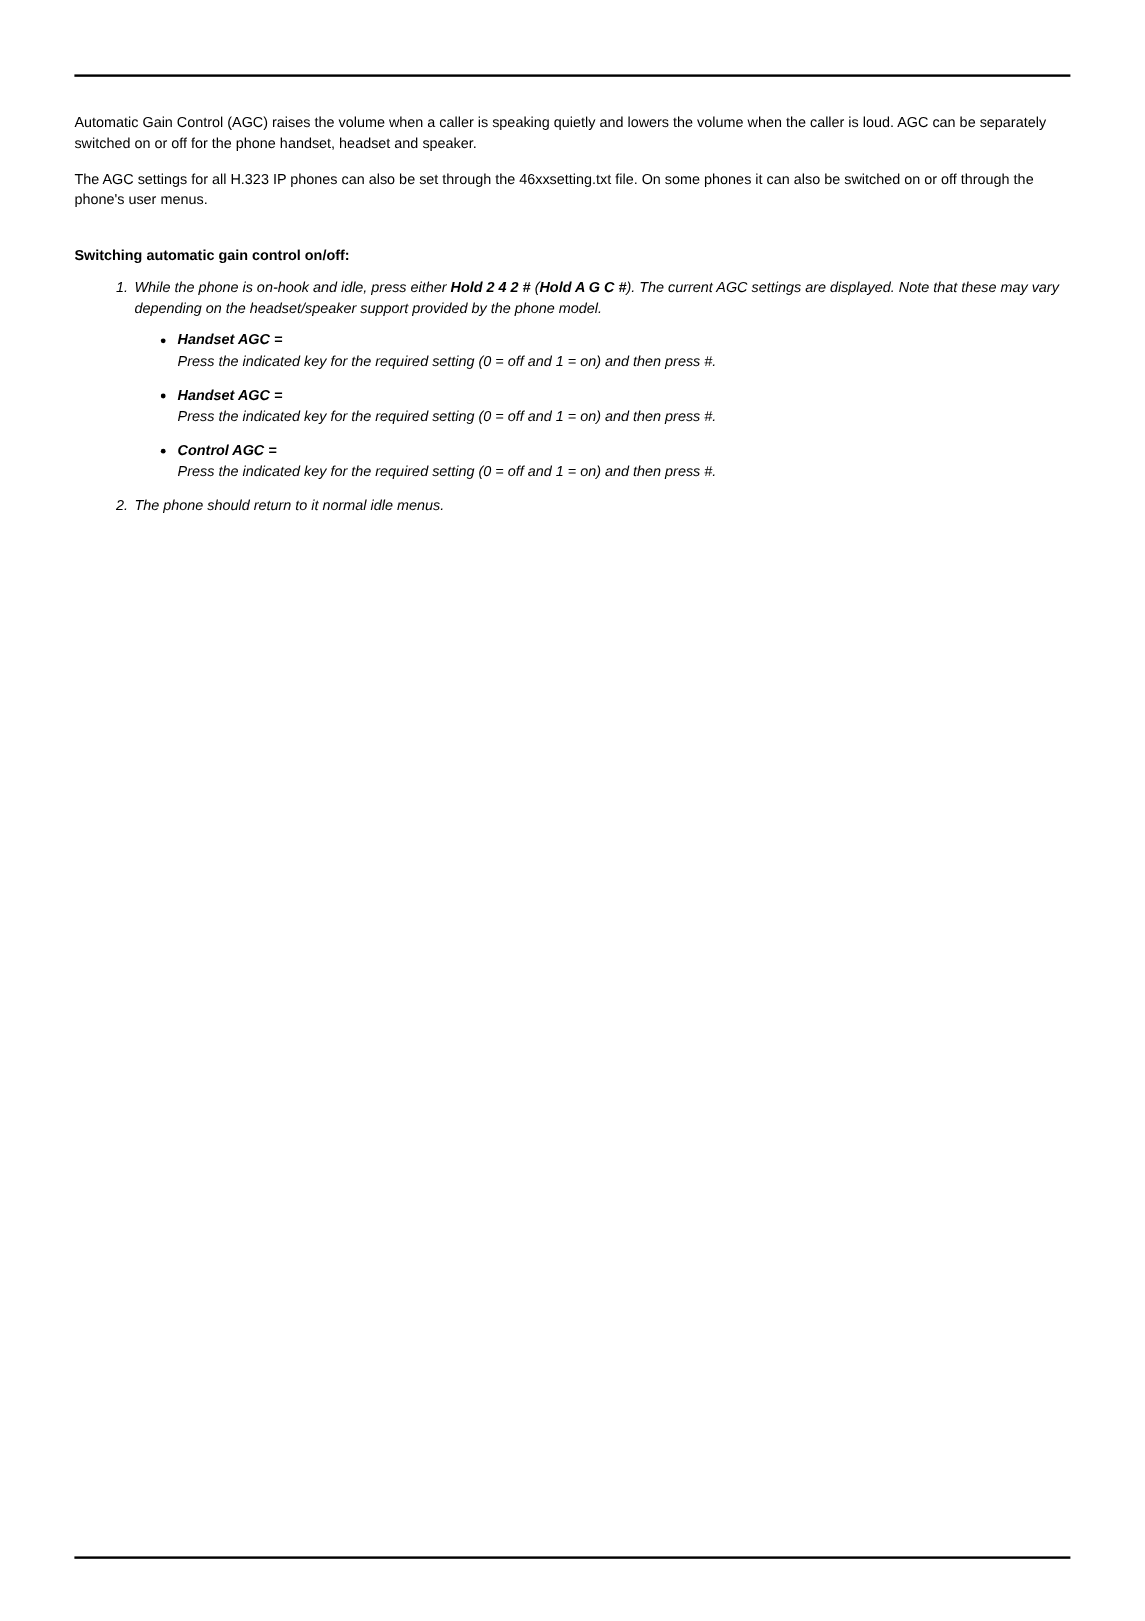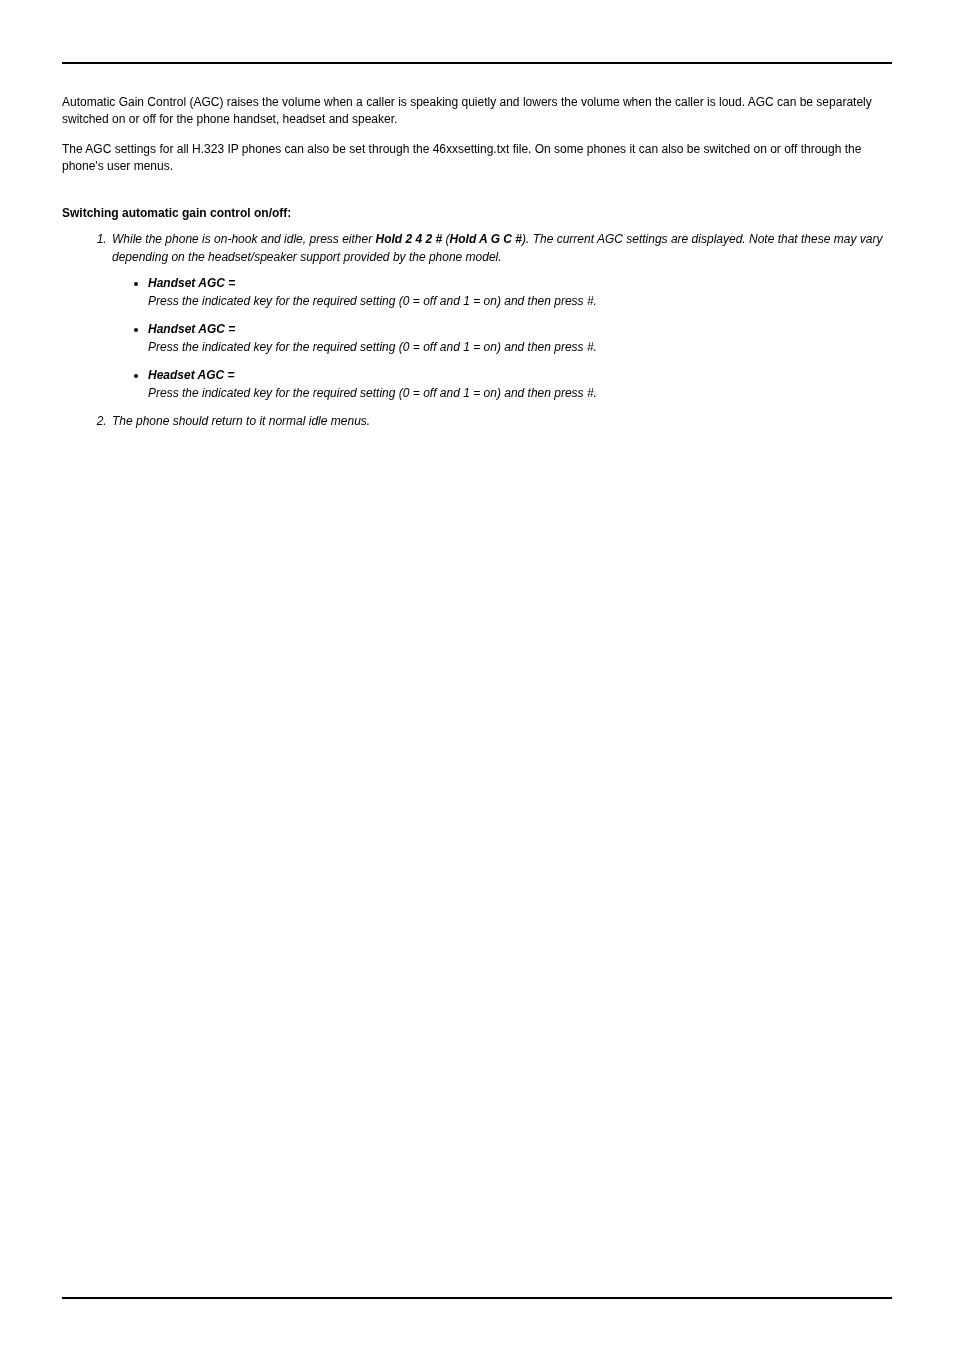--- a/index.html
+++ b/index.html
@@ -78,21 +78,21 @@
     <ul class="bullet-list">
       <li>
         <span class="item-label">Handset AGC =</span><br>
         <span>Press the indicated key for the required setting (0 = off and 1 = on) and then press #.</span>
       </li>
       <li>
         <span class="item-label">Handset AGC =</span><br>
         <span>Press the indicated key for the required setting (0 = off and 1 = on) and then press #.</span>
       </li>
       <li>
-        <span class="item-label">Headset AGC =</span><br>
+        <span class="item-label">Control AGC =</span><br>
         <span>Press the indicated key for the required setting (0 = off and 1 = on) and then press #.</span>
       </li>
     </ul>
   </li>
   <li>The phone should return to it normal idle menus.</li>
 </ol>
 
 <div class="bottom-rule"></div>
 
 </body></html>

